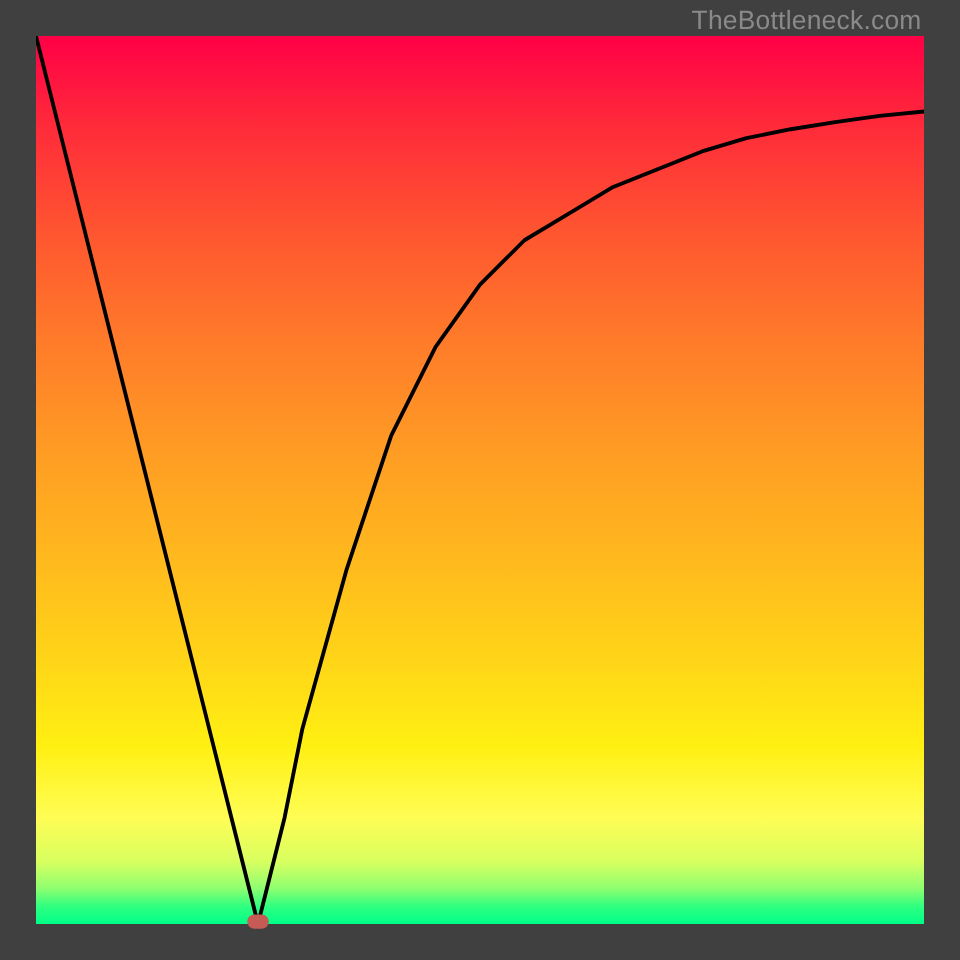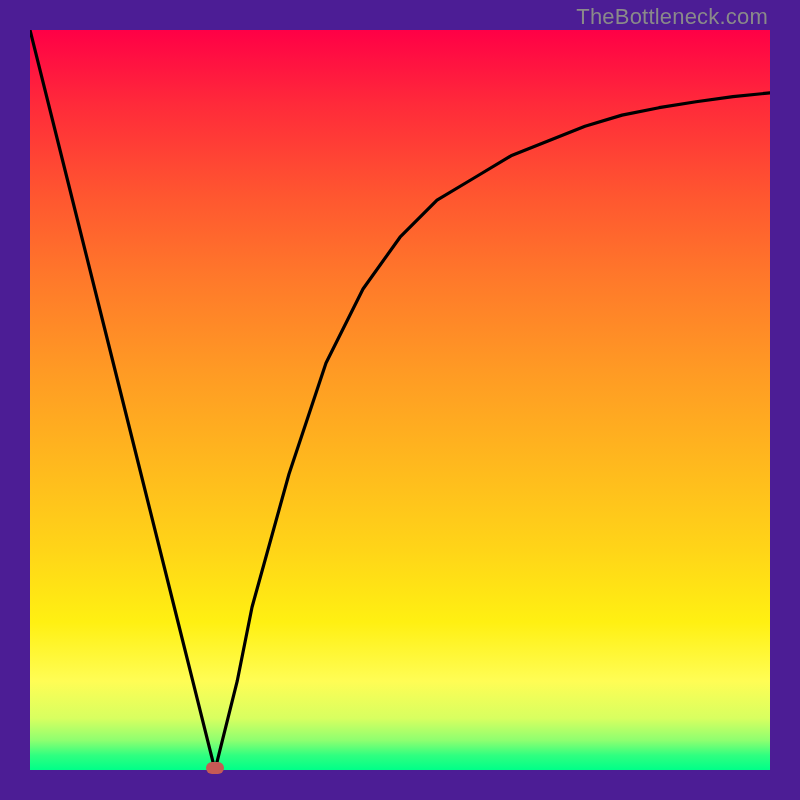--- a/index.html
+++ b/index.html
@@ -8,21 +8,21 @@
     width: 800px;
     height: 800px;
     overflow: hidden;
     background: #000;
     font-family: Arial, Helvetica, sans-serif;
   }
   .frame {
     position: relative;
     width: 800px;
     height: 800px;
-    background: #4c1d95;
+    background: #404040;
   }
   .plot-area {
     position: absolute;
     left: 30px;
     top: 30px;
     width: 740px;
     height: 740px;
     
     background: linear-gradient(
       to bottom,

